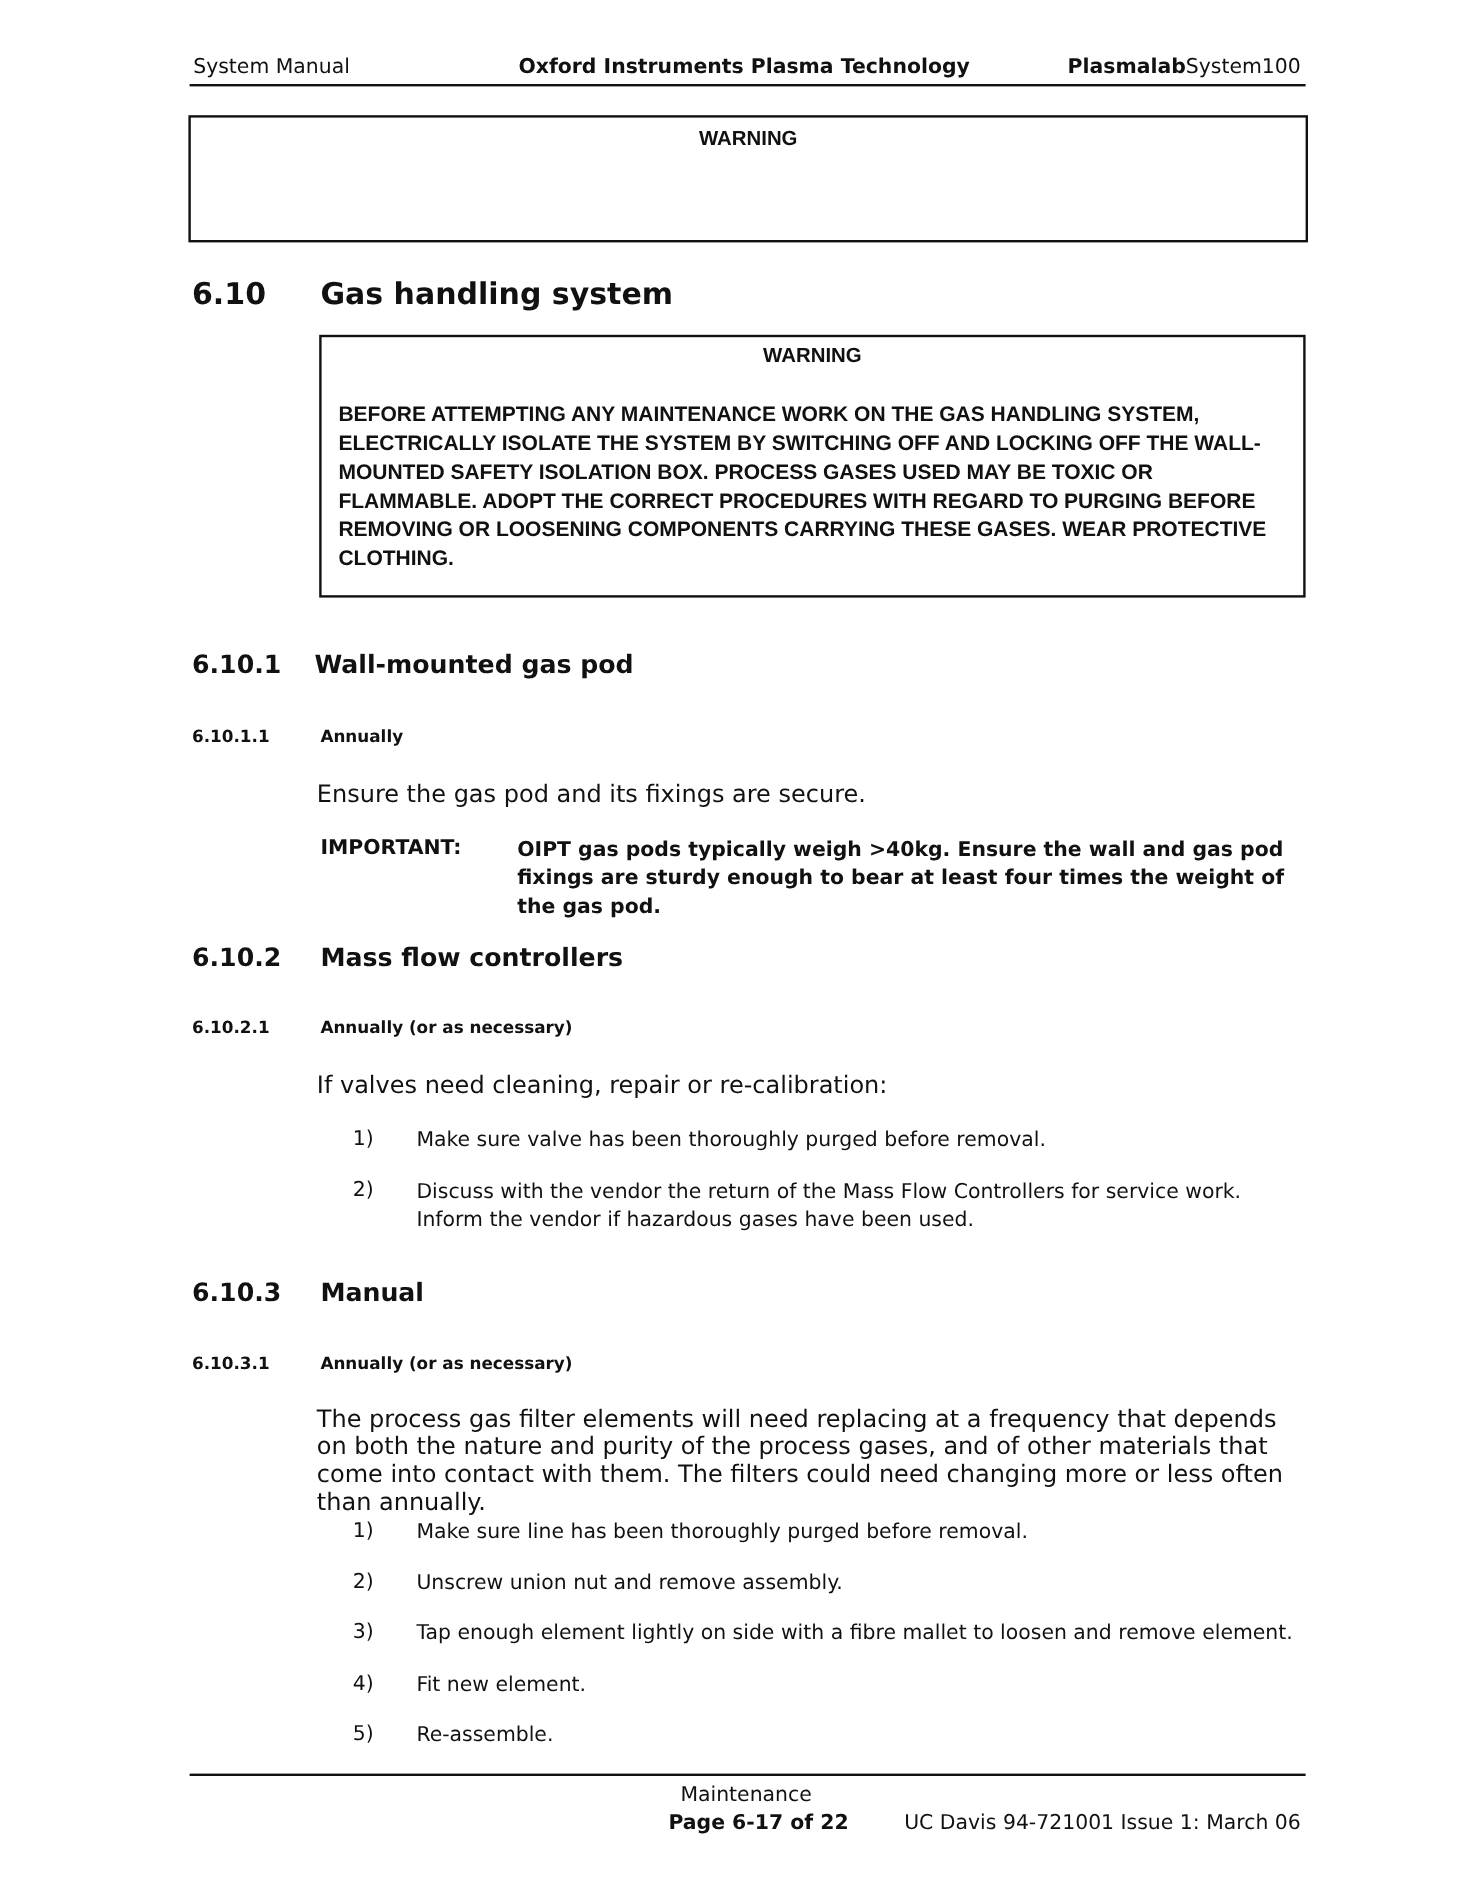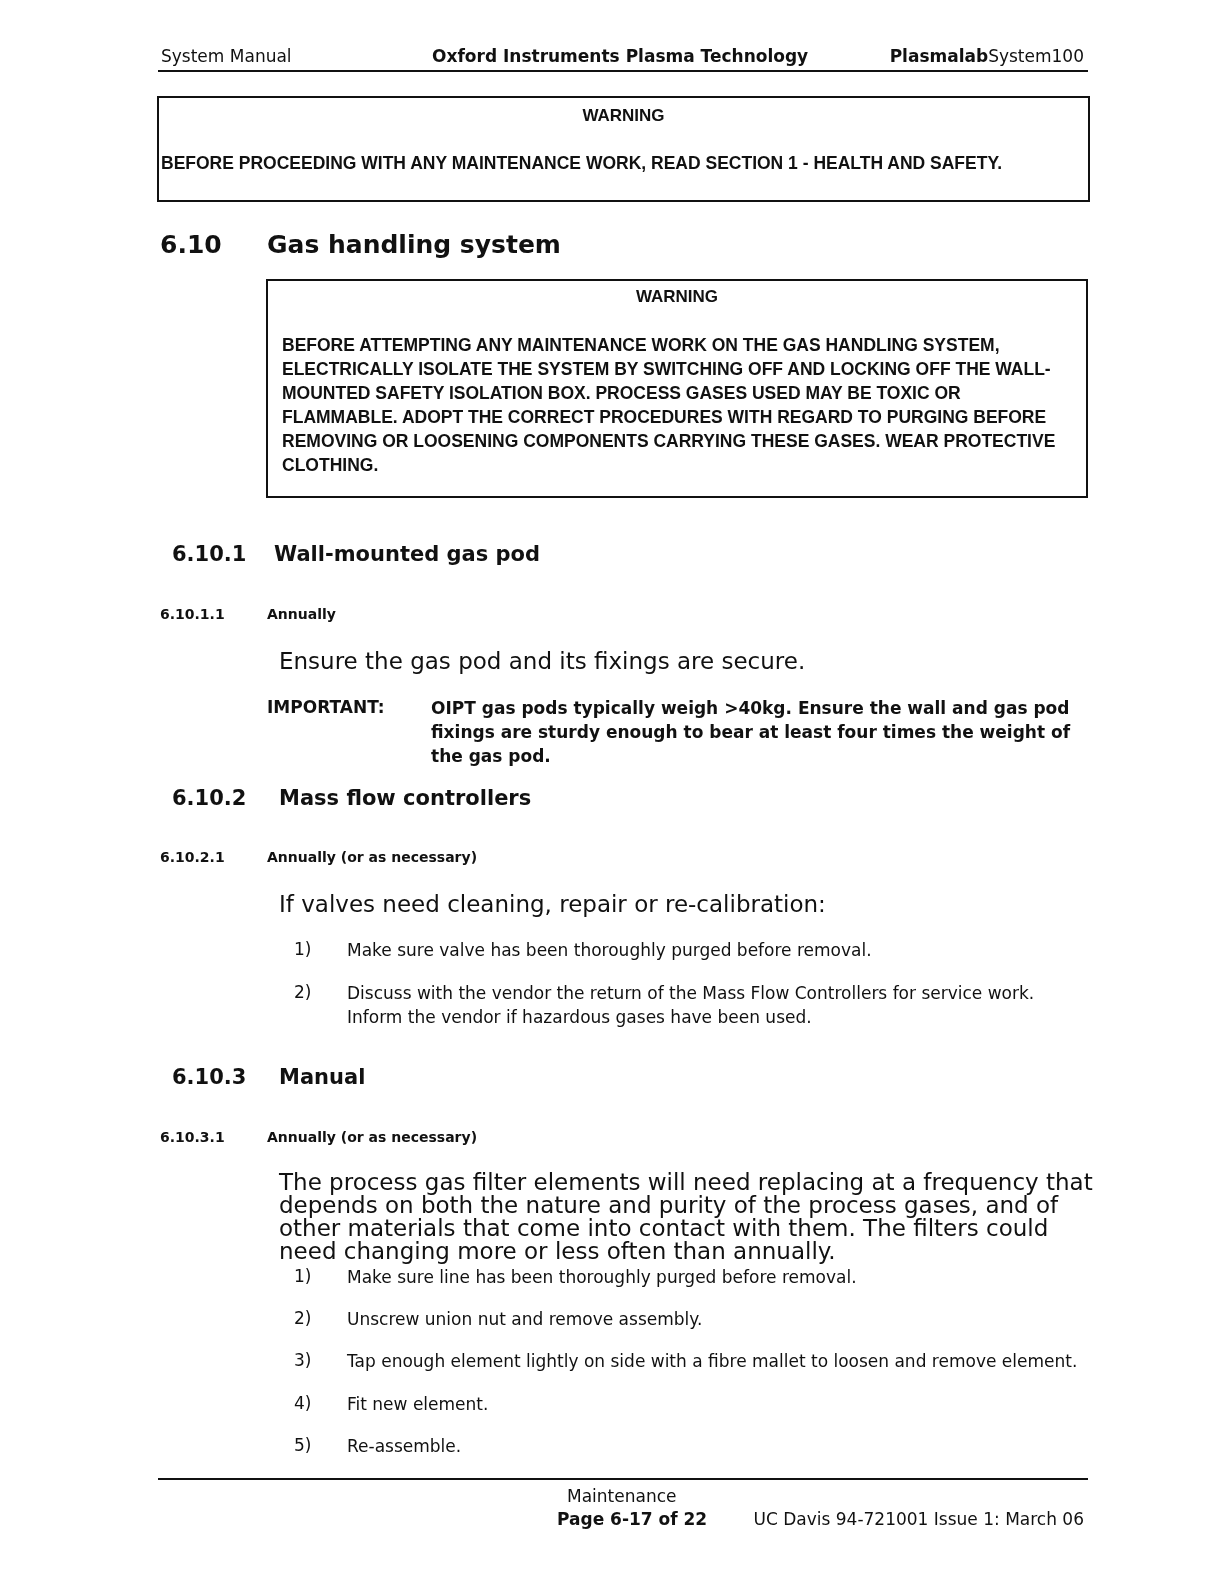--- a/index.html
+++ b/index.html
@@ -19,29 +19,29 @@
   .warn1 .warn-text { position: absolute; top: 55px; left: 2px; font-weight: bold; font-size: 17.5px; font-family: "Liberation Sans", sans-serif; white-space: nowrap; }
 
   .h1 { top: 230px; font-size: 25px; font-weight: bold; }
   .h1-num { left: 160px; }
   .h1-title { left: 267px; }
 
   .warn2 { left: 266px; top: 279px; width: 822px; height: 219px; }
   .warn2 .warn-title { position: absolute; top: 6px; left: 0; right: 0; }
   .warn2 .warn-text { position: absolute; top: 52px; left: 14px; right: 12px; font-weight: bold; font-size: 17.5px; line-height: 24px; font-family: "Liberation Sans", sans-serif; }
 
-  .h2 { font-size: 21px; font-weight: bold; margin-left: 12px; }
+  .h2 { font-size: 21px; font-weight: bold; }
   .h2-num { left: 160px; }
   .h2-title { left: 262px; }
   .h2-title2 { left: 267px; }
   .h3 { font-size: 14px; font-weight: bold; }
   .h3-num { left: 160px; }
   .h3-title { left: 267px; }
 
-  .body-text { left: 279px; font-size: 23px; line-height: 23px; width: 815px; }
+  .body-text { left: 264px; font-size: 20px; line-height: 23px; width: 815px; }
   .imp-label { left: 267px; font-size: 17px; font-weight: bold; }
   .imp-text { left: 431px; width: 660px; font-size: 17px; line-height: 24px; font-weight: bold; }
 
   .li-num { left: 294px; font-size: 17px; }
   .li-text { left: 347px; width: 740px; font-size: 17px; line-height: 24px; }
 
   .ftr-rule { left: 158px; top: 1478px; width: 930px; height: 2px; background: #111; }
   .ftr-printed { left: 161px; top: 1589px; font-size: 11px; }
   .ftr-section { left: 567px; top: 1486px; font-size: 17px; }
   .ftr-page { left: 557px; top: 1509px; font-size: 17px; font-weight: bold; }
@@ -50,21 +50,20 @@
 </head>
 <body>
 
 <div class="abs hdr hdr-left">System Manual</div>
 <div class="abs hdr hdr-center">Oxford Instruments Plasma Technology</div>
 <div class="abs hdr hdr-right"><b>Plasmalab</b><span>System100</span></div>
 <div class="abs hdr-rule"></div>
 
 <div class="abs warn-box warn1">
   <div class="warn-title">WARNING</div>
-  <div class="warn-text">BEFORE PROCEEDING WITH ANY MAINTENANCE WORK, READ SECTION 1 - HEALTH AND SAFETY.</div>
 </div>
 
 <div class="abs h1 h1-num" style="top:230px">6.10</div>
 <div class="abs h1 h1-title" style="top:230px">Gas handling system</div>
 
 <div class="abs warn-box warn2">
   <div class="warn-title">WARNING</div>
   <div class="warn-text">BEFORE ATTEMPTING ANY MAINTENANCE WORK ON THE GAS HANDLING SYSTEM, ELECTRICALLY ISOLATE THE SYSTEM BY SWITCHING OFF AND LOCKING OFF THE WALL-MOUNTED SAFETY ISOLATION BOX. PROCESS GASES USED MAY BE TOXIC OR FLAMMABLE. ADOPT THE CORRECT PROCEDURES WITH REGARD TO PURGING BEFORE REMOVING OR LOOSENING COMPONENTS CARRYING THESE GASES. WEAR PROTECTIVE CLOTHING.</div>
 </div>
 

